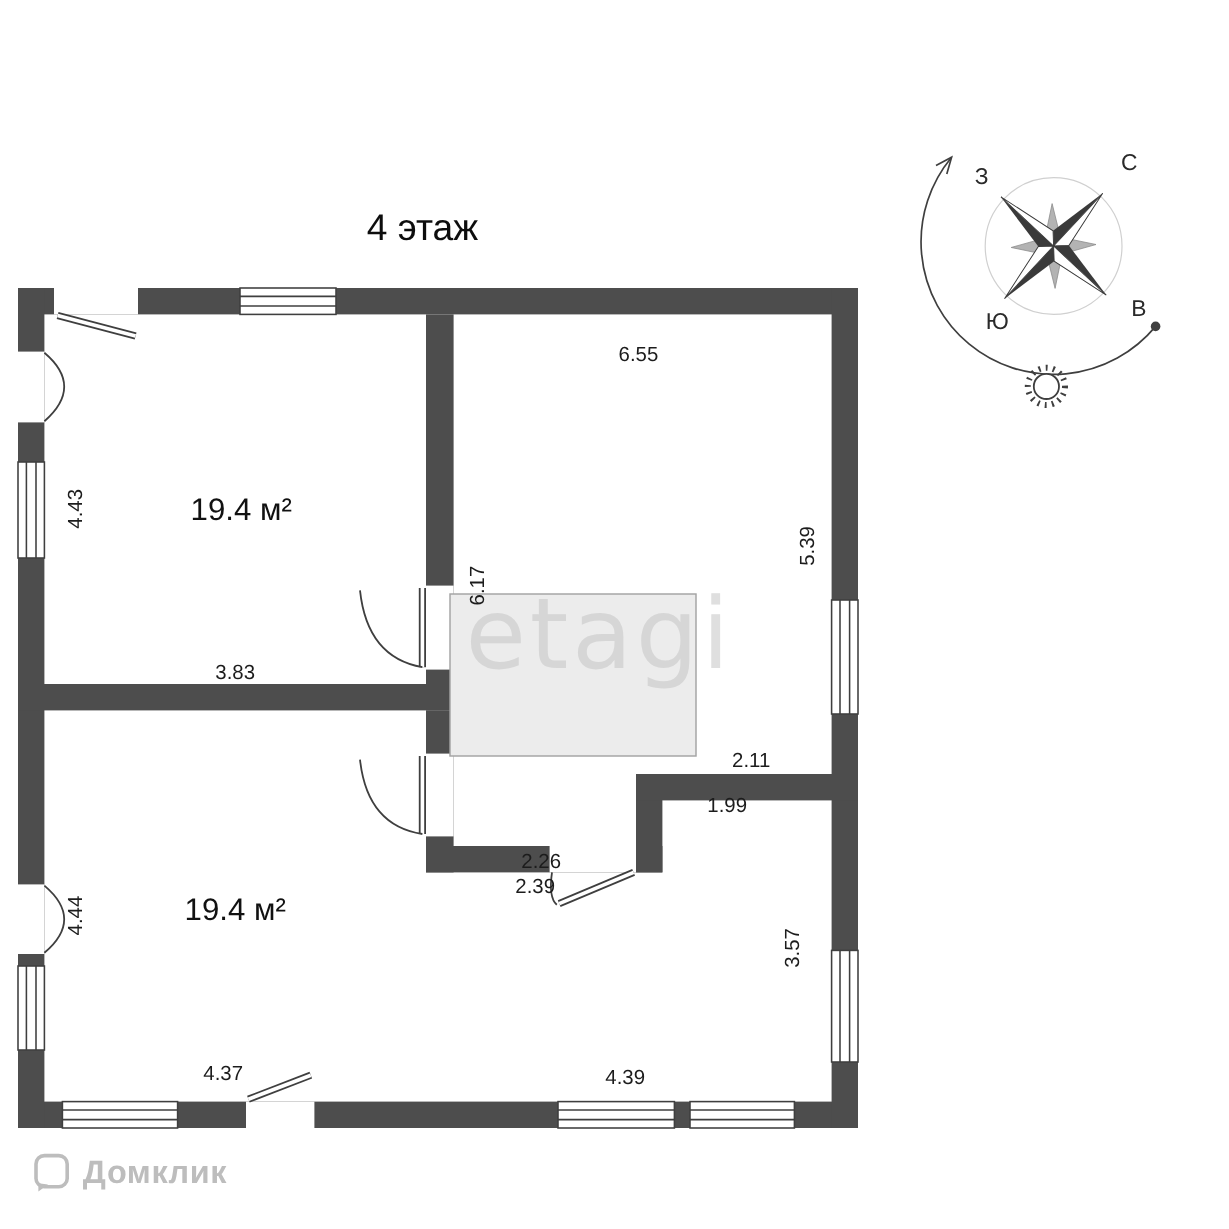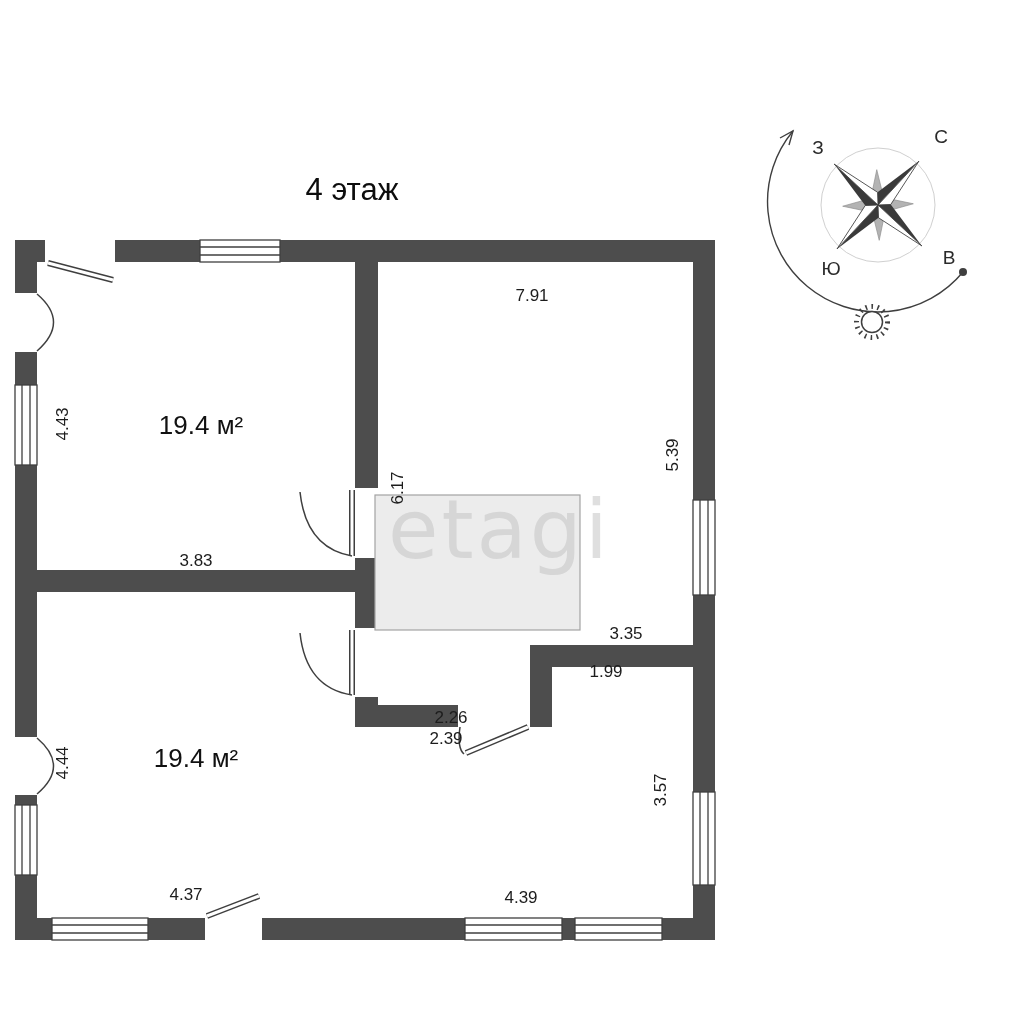--- a/index.html
+++ b/index.html
@@ -159,34 +159,41 @@
     </g>
   </svg>
 
   <div id="floor-title">4 этаж</div>
 
   <div id="watermark-center">etagi</div>
 
   <div class="room-lbl" style="left:201px;top:425px;">19.4 м²</div>
   <div class="room-lbl" style="left:196px;top:758px;">19.4 м²</div>
 
-  <div class="lbl" style="left:532px;top:296px;">7.91</div>
+  <div class="lbl" style="left:532px;top:296px;">6.55</div>
   <div class="lbl" style="left:196px;top:561px;">3.83</div>
-  <div class="lbl" style="left:626px;top:634px;">3.35</div>
+  <div class="lbl" style="left:626px;top:634px;">2.11</div>
   <div class="lbl" style="left:451px;top:718px;">2.26</div>
   <div class="lbl" style="left:606px;top:672px;">1.99</div>
   <div class="lbl" style="left:446px;top:739px;">2.39</div>
   <div class="lbl" style="left:186px;top:895px;">4.37</div>
   <div class="lbl" style="left:521px;top:898px;">4.39</div>
 
   <div class="lbl v" style="left:63px;top:424px;">4.43</div>
   <div class="lbl v" style="left:673px;top:455px;">5.39</div>
   <div class="lbl v" style="left:398px;top:488px;">6.17</div>
   <div class="lbl v" style="left:63px;top:763px;">4.44</div>
   <div class="lbl v" style="left:661px;top:790px;">3.57</div>
 
   <div class="compass-letter" style="left:941px;top:137px;">С</div>
   <div class="compass-letter" style="left:949px;top:258px;">В</div>
   <div class="compass-letter" style="left:831px;top:269px;">Ю</div>
   <div class="compass-letter" style="left:818px;top:148px;">З</div>
 
+  <div id="brand">
+    <svg width="34" height="34" viewBox="0 0 34 34">
+      <rect x="4" y="3" width="26" height="26" rx="7" fill="none" stroke="#bdbdbd" stroke-width="3"></rect>
+      <path d="M6 26 L6 33 L14 27 Z" fill="#bdbdbd"></path>
+    </svg>
+    <span id="brand-text">Домклик</span>
+  </div>
 
 </div>
 
 </body></html>

